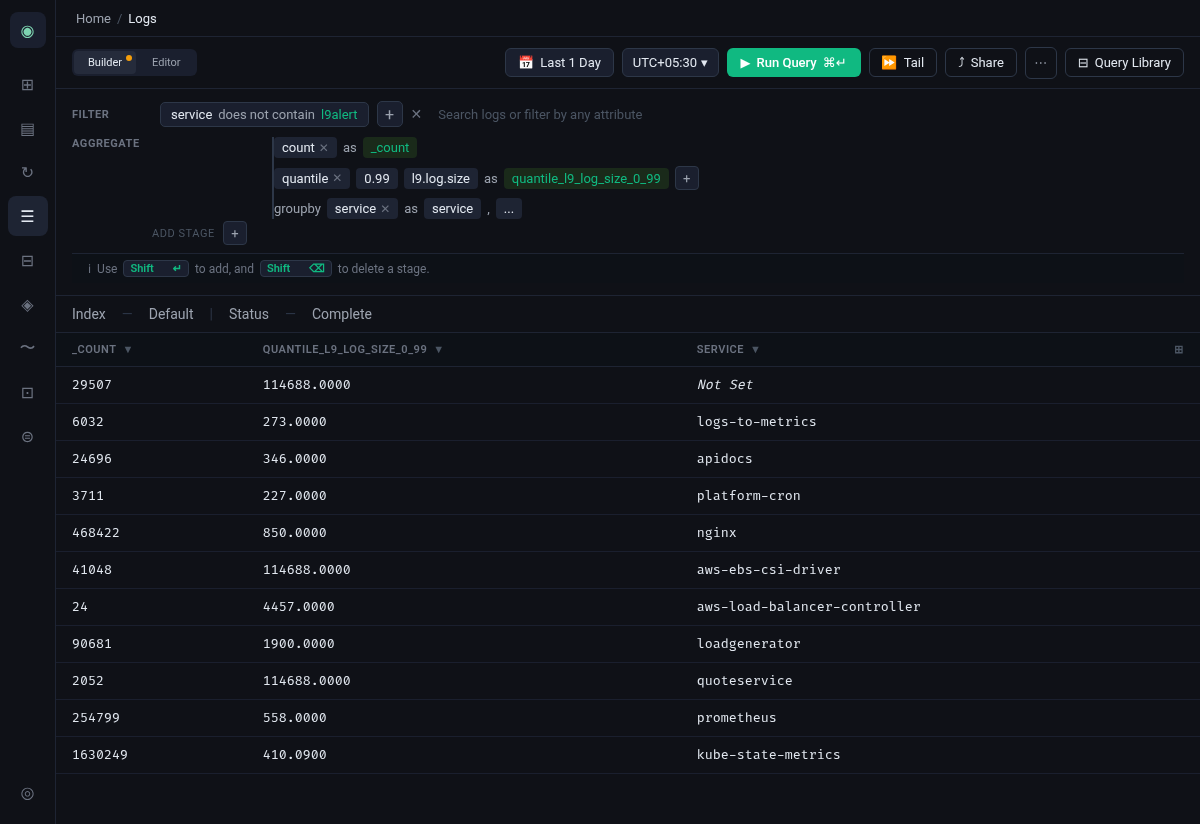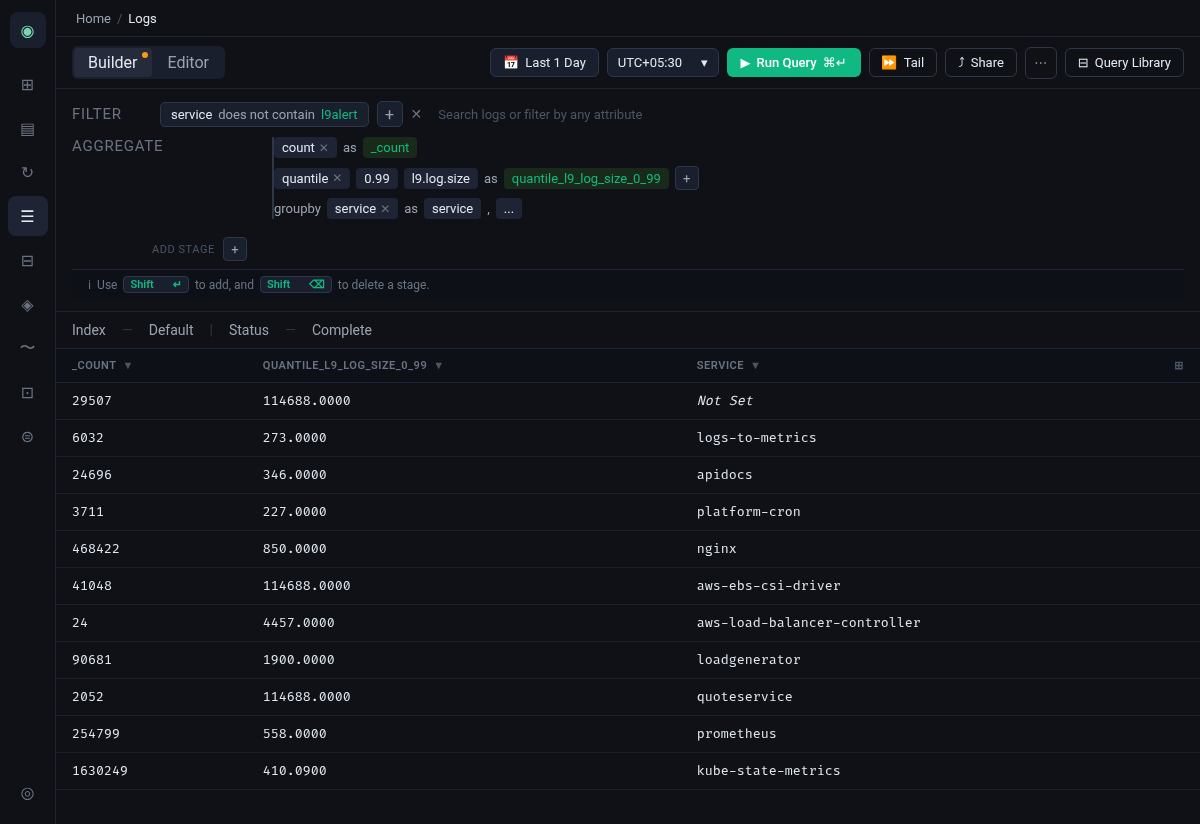--- a/index.html
+++ b/index.html
@@ -102,21 +102,21 @@
       display: flex;
       background: #1a1f2e;
       border-radius: 6px;
       padding: 2px;
       gap: 2px;
     }
     .tab-btn {
       padding: 5px 14px;
       border-radius: 4px;
       cursor: pointer;
-      font-size: 16px;
+      font-size: 11px;
       color: #9ca3af;
       position: relative;
     }
     .tab-btn.active {
       background: #252b3b;
       color: #e2e8f0;
     }
     .tab-dot {
       position: absolute;
       top: 4px;
@@ -135,21 +135,21 @@
       background: #1a1f2e;
       border: 1px solid #2d3748;
       border-radius: 6px;
       cursor: pointer;
       color: #e2e8f0;
       font-size: 13px;
     }
     .tz-btn {
       display: flex;
       align-items: center;
-      gap: 19px;
+      gap: 4px;
       padding: 6px 10px;
       background: #1a1f2e;
       border: 1px solid #2d3748;
       border-radius: 6px;
       cursor: pointer;
       color: #e2e8f0;
       font-size: 13px;
     }
     .run-btn {
       display: flex;
@@ -218,22 +218,22 @@
       border-bottom: 1px solid #1e2433;
       padding: 12px 16px;
     }
     .filter-row {
       display: flex;
       align-items: center;
       gap: 8px;
       margin-bottom: 10px;
     }
     .stage-label {
-      font-size: 15px;
-      font-weight: 400;
+      font-size: 11px;
+      font-weight: 700;
       color: #6b7280;
       text-transform: uppercase;
       letter-spacing: 0.05em;
       width: 80px;
       flex-shrink: 0;
     }
     .filter-tag {
       display: flex;
       align-items: center;
       gap: 6px;
@@ -330,21 +330,21 @@
       display: flex;
       align-items: center;
       gap: 6px;
       text-align: right;
     }
 
     .add-stage-row {
       display: flex;
       align-items: center;
       gap: 8px;
-      margin-top: 18px;
+      margin-top: 2px;
       margin-left: 80px;
     }
     .add-stage-label {
       font-size: 11px;
       color: #4b5563;
       text-transform: uppercase;
       letter-spacing: 0.05em;
     }
     .add-stage-btn {
       width: 24px;

